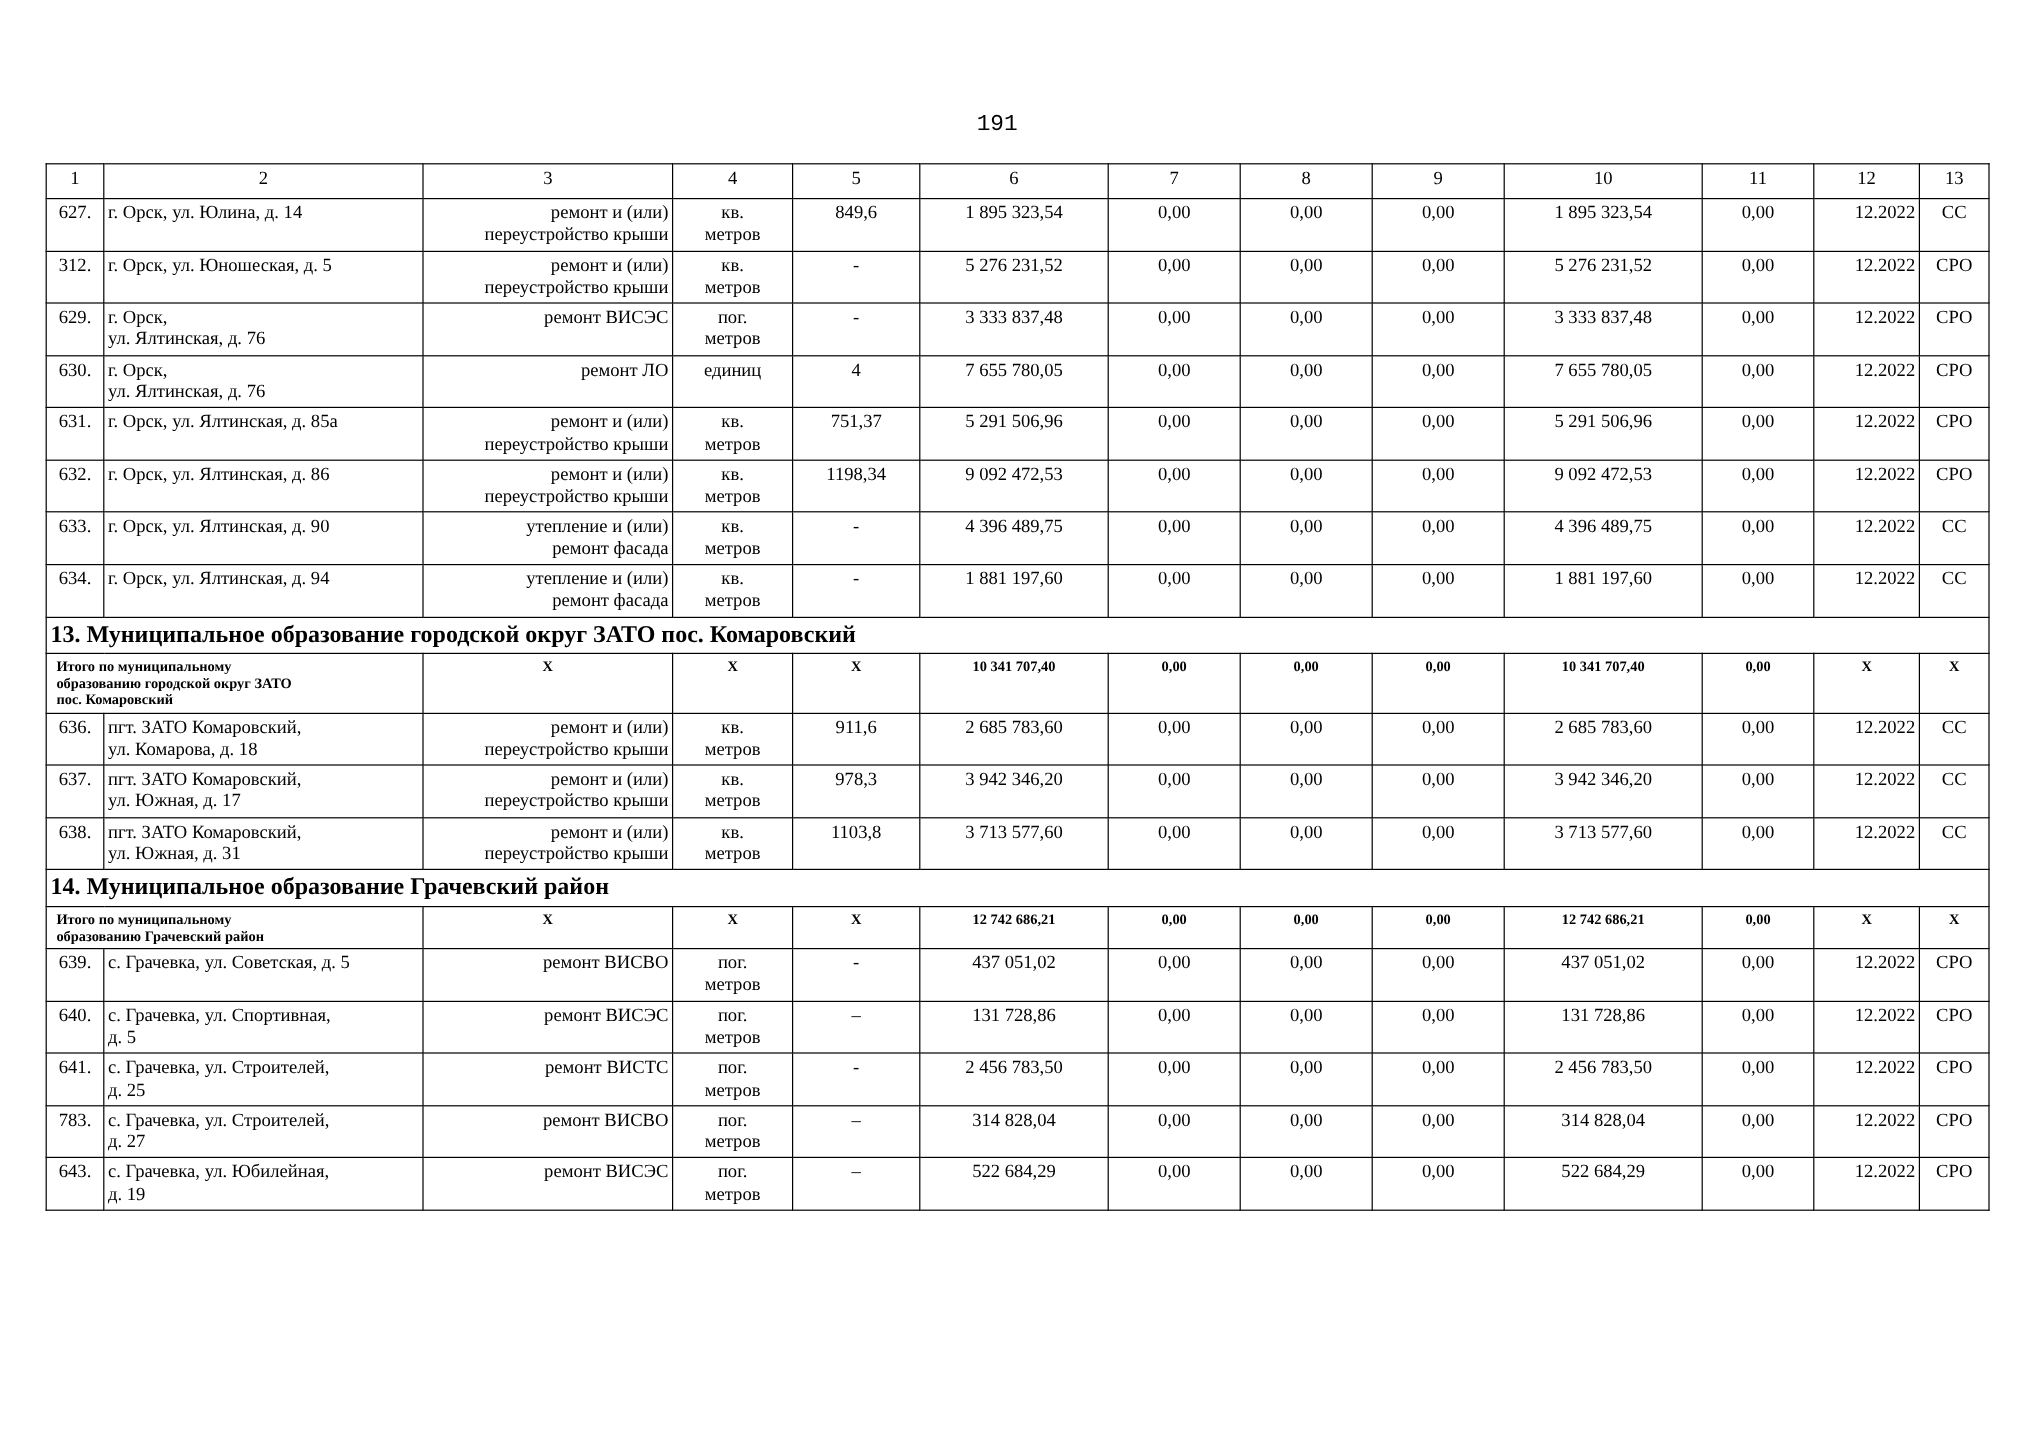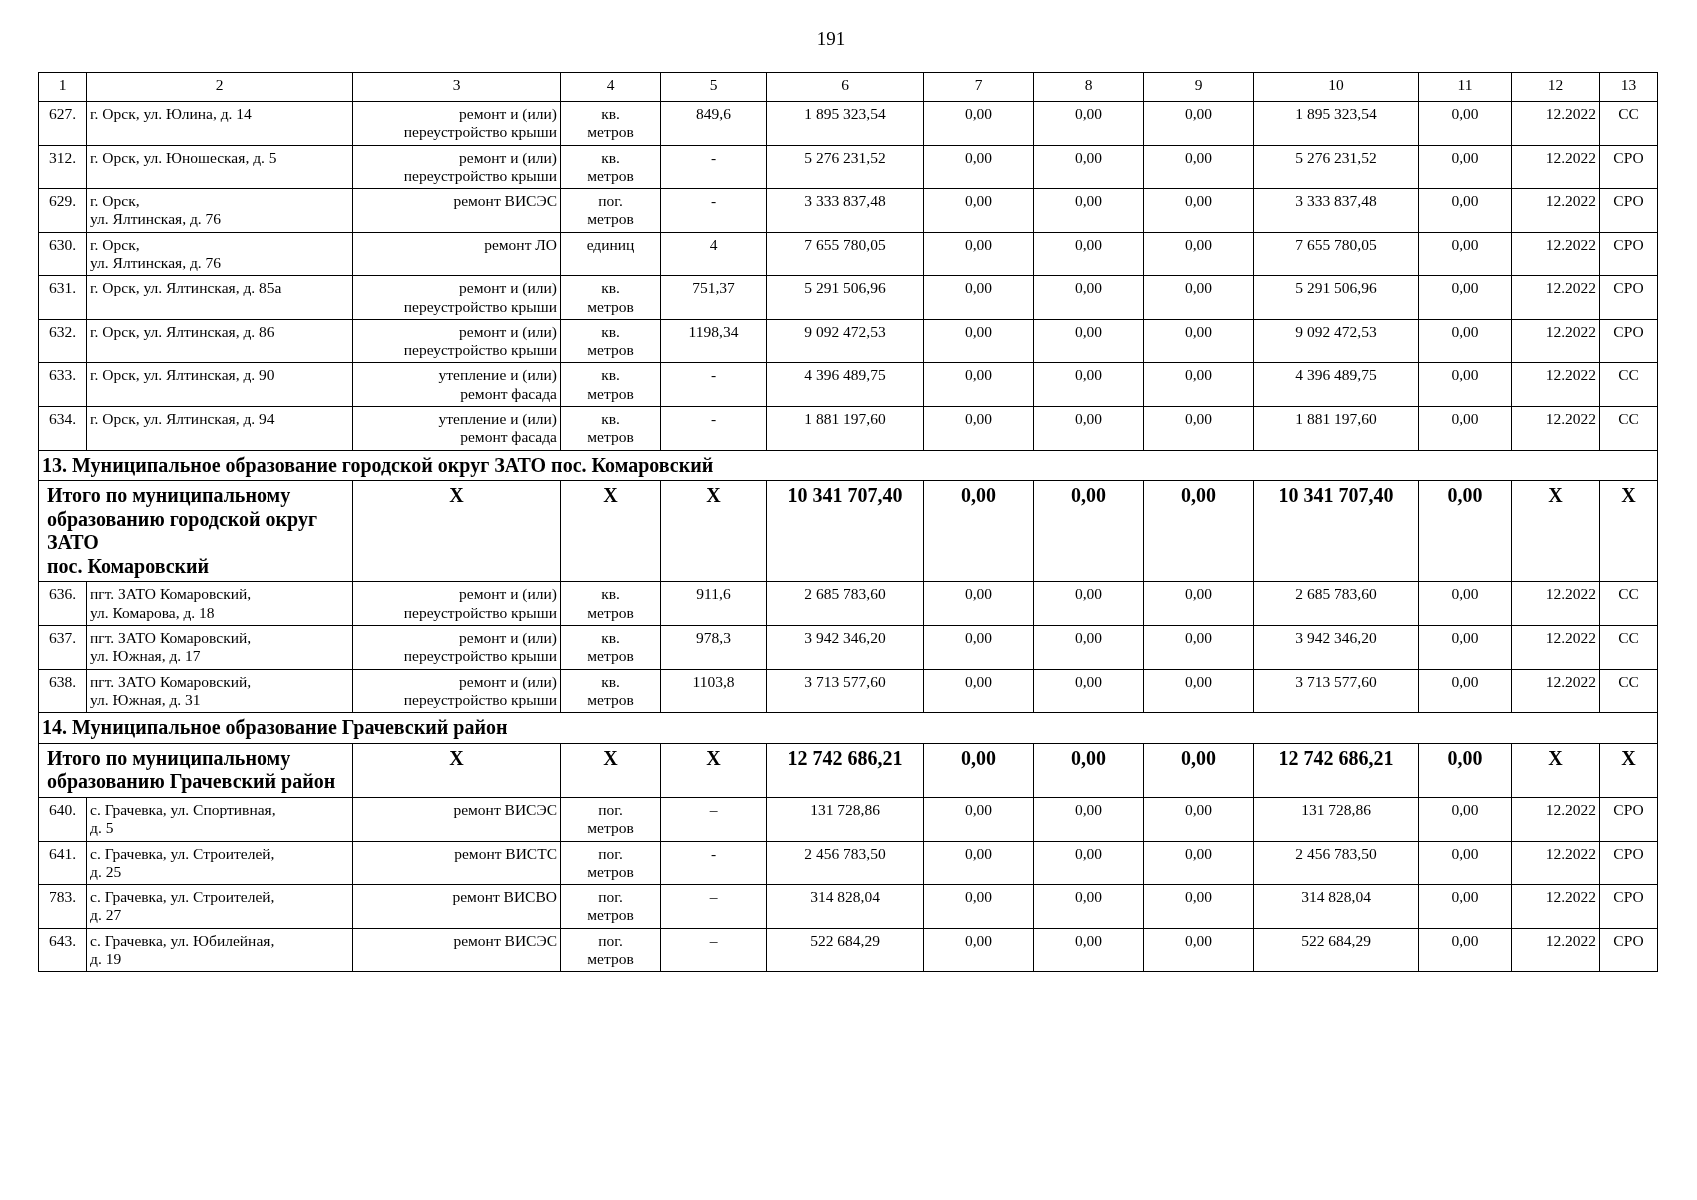--- a/index.html
+++ b/index.html
@@ -17,23 +17,23 @@
   .page {
     width: 1697px;
     height: 1200px;
     box-sizing: border-box;
     padding: 0;
     position: relative;
   }
   .page-number {
     text-align: center;
     font-size: 19px;
-    padding-top: 28px;
+    padding-top: 92px;
     padding-right: 60px;
-    font-family: Liberation Serif, serif;
+    font-family: Liberation Mono, monospace;
     margin-left: 25px;
   }
   .table-wrap {
     margin: 22px 40px 0 38px;
   }
   table.doc {
     border-collapse: collapse;
     width: 1619px;
     table-layout: fixed;
     font-size: 15.5px;
@@ -63,21 +63,21 @@
 
   .section-row td {
     text-align: left;
     font-weight: bold;
     padding: 4px 2px;
     font-size: 20px;
     margin-left: 31px;
   }
   .total-row td {
     font-weight: bold;
-    font-size: 20px;
+    font-size: 12px;
     margin-top: 28px;
   }
   .total-row .c-addr {
     text-align: left;
     font-weight: bold;
     padding-left: 8px;
   }
   .total-row .c-center {
     text-align: center;
     font-weight: bold;
@@ -346,20 +346,36 @@
             <td class="c-center">12 742 686,21</td>
             <td class="c-center">0,00</td>
             <td class="c-center">0,00</td>
             <td class="c-center">0,00</td>
             <td class="c-center">12 742 686,21</td>
             <td class="c-center">0,00</td>
             <td class="c-center">X</td>
             <td class="c-center">X</td>
           </tr>
           <tr>
+            <td class="c-num">639.</td>
+            <td class="c-addr two-line">с. Грачевка, ул. Советская, д. 5</td>
+            <td class="c-work two-line">ремонт ВИСВО</td>
+            <td class="c-unit two-line">пог.
+метров</td>
+            <td class="c-qty">-</td>
+            <td class="c-money">437 051,02</td>
+            <td class="c-zero">0,00</td>
+            <td class="c-zero">0,00</td>
+            <td class="c-zero">0,00</td>
+            <td class="c-money">437 051,02</td>
+            <td class="c-zero">0,00</td>
+            <td class="c-date">12.2022</td>
+            <td class="c-type">СРО</td>
+          </tr>
+          <tr>
             <td class="c-num">640.</td>
             <td class="c-addr two-line">с. Грачевка, ул. Спортивная,
 д. 5</td>
             <td class="c-work two-line">ремонт ВИСЭС</td>
             <td class="c-unit two-line">пог.
 метров</td>
             <td class="c-qty">–</td>
             <td class="c-money">131 728,86</td>
             <td class="c-zero">0,00</td>
             <td class="c-zero">0,00</td>

